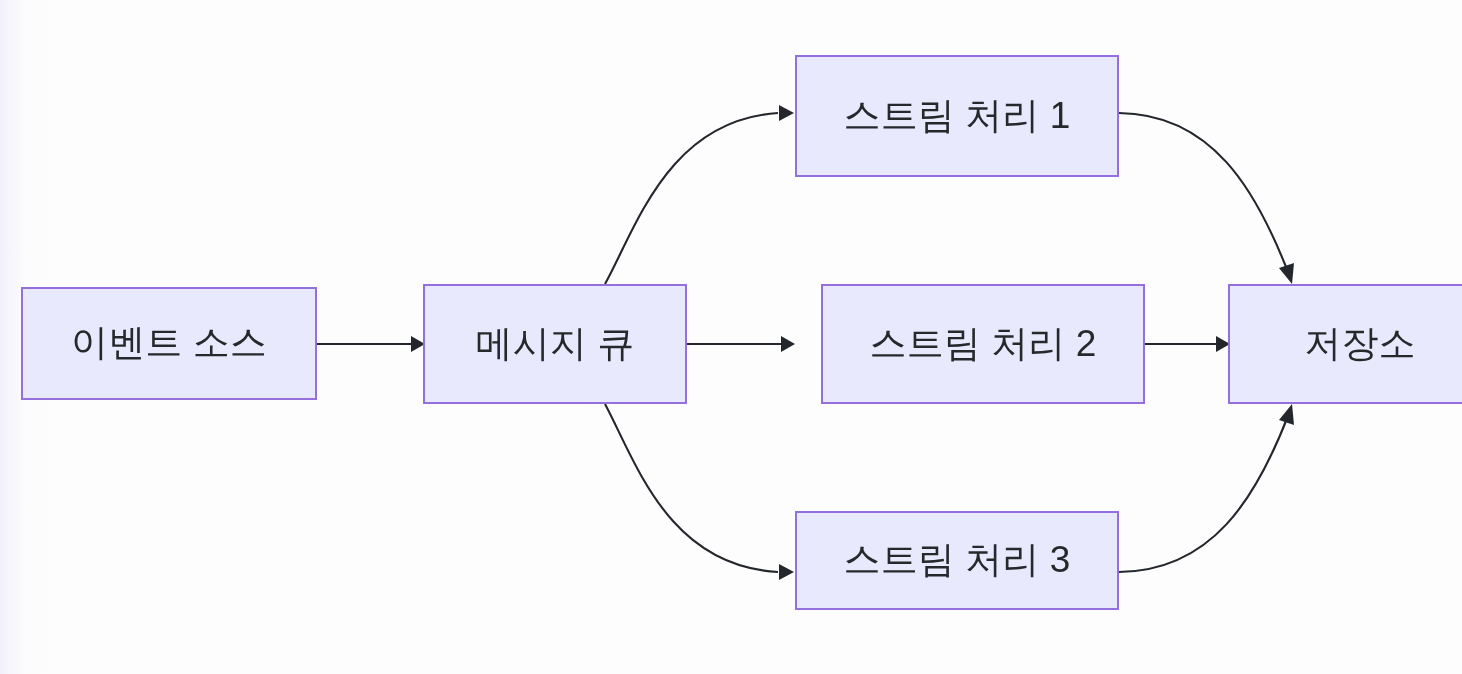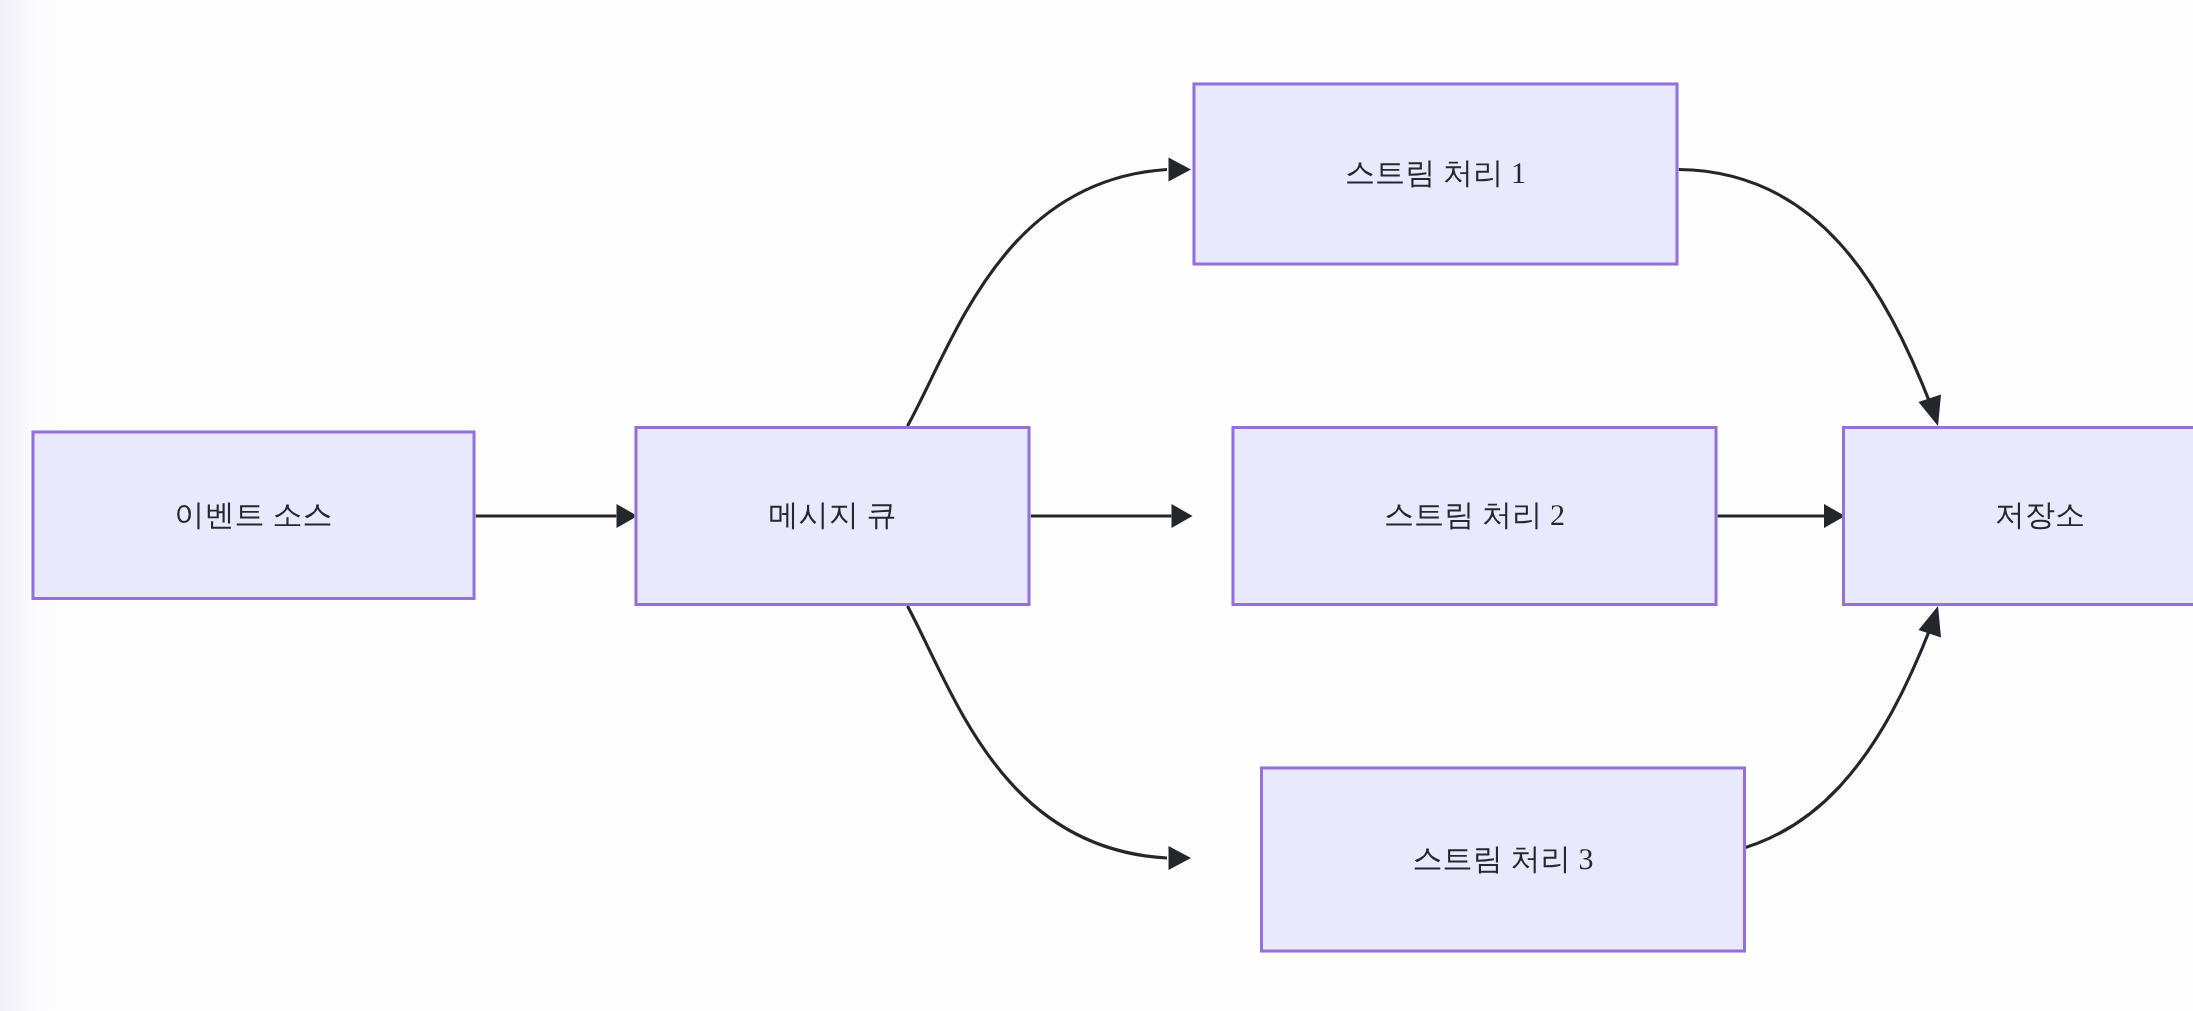--- a/index.html
+++ b/index.html
@@ -45,27 +45,26 @@
     background: #e9e9fd;
     border: 2px solid #9370db;
     border-radius: 0px;
     display: flex;
     align-items: center;
     justify-content: center;
     text-align: center;
   }
   .node-label {
     color: #26282c;
-    font-size: 20px;
+    font-size: 37px;
     line-height: 1.2;
     letter-spacing: 0.1px;
     font-weight: 400;
     white-space: nowrap;
     user-select: none;
-    font-family: Liberation Serif, serif;
   }
 </style>
 </head>
 <body>
 
 <div id="canvas">
 
   <svg id="edges" viewBox="0 0 1462 674" width="1462" height="674" xmlns="http://www.w3.org/2000/svg">
 
     <g>
@@ -113,21 +112,21 @@
   </div>
 
   <div class="node" style="left:795px; top:55px; width:324px; height:122px;">
     <span class="node-label">스트림 처리 1</span>
   </div>
 
   <div class="node" style="left:795px; top:284px; width:324px; height:120px;margin-left:26px;">
     <span class="node-label">스트림 처리 2</span>
   </div>
 
-  <div class="node" style="left:840px; top:511px; width:324px; height:124px;">
+  <div class="node" style="left:795px; top:511px; width:324px; height:99px;">
     <span class="node-label">스트림 처리 3</span>
   </div>
 
   <div class="node" style="left:1228px; top:284px; width:264px; height:120px;">
     <span class="node-label">저장소</span>
   </div>
 
 </div>
 
 </body></html>

